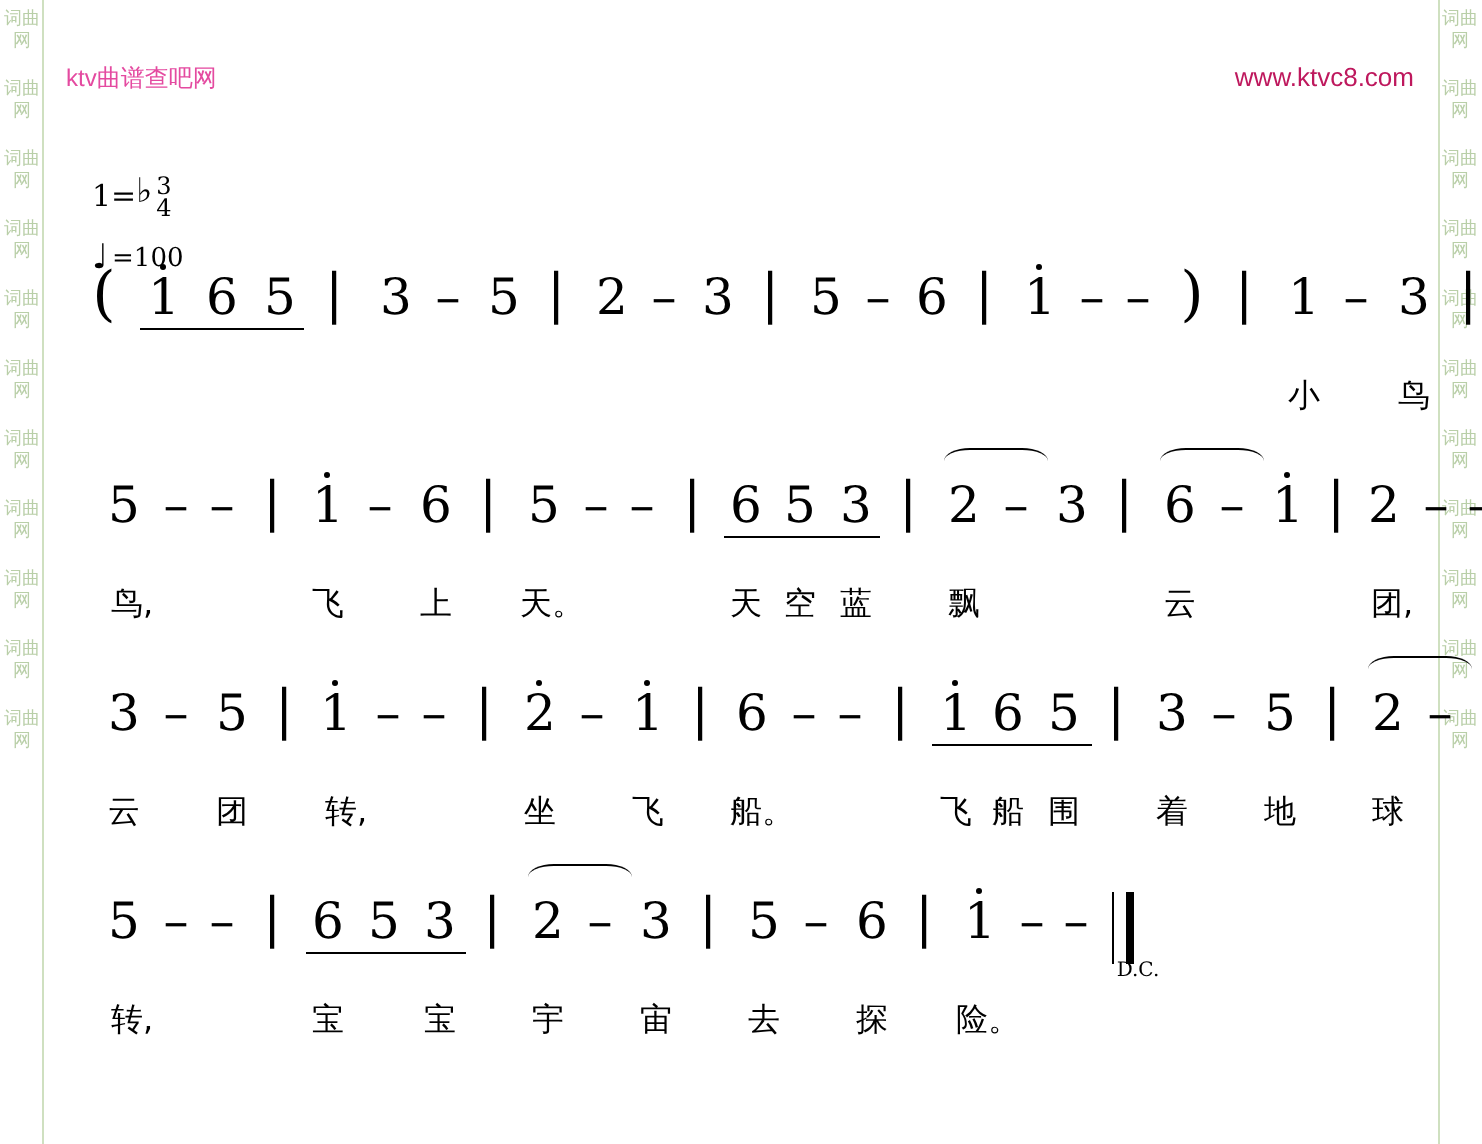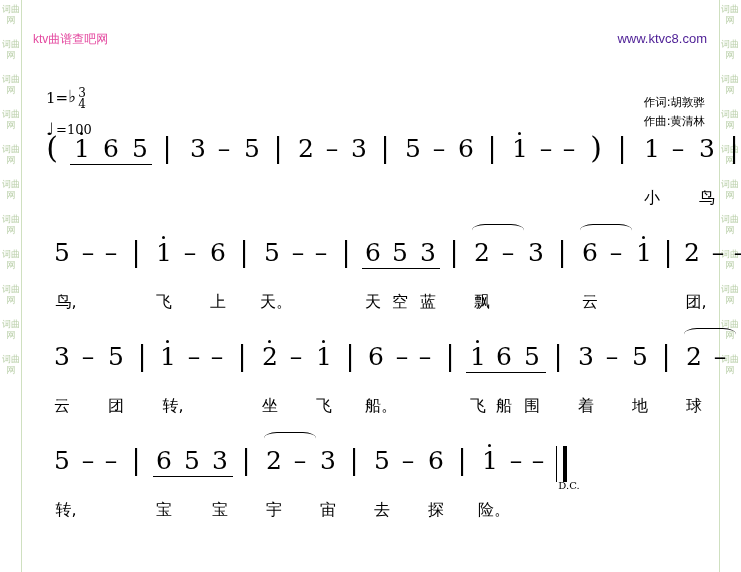--- a/index.html
+++ b/index.html
@@ -53,21 +53,21 @@
     top: 31px;
     font-size: 12px;
     color: #e44aa0;
     font-family: "Liberation Sans", sans-serif;
   }
   .site-url {
     position: absolute;
     right: 34px;
     top: 31px;
     font-size: 13px;
-    color: #4c1d95;
+    color: #be185d;
     font-family: "Liberation Sans", sans-serif;
   }
   .song-title {
     position: absolute;
     left: 0; right: 0;
     top: 44px;
     text-align: center;
     font-size: 30px;
     font-weight: bold;
     color: #000000;
@@ -237,24 +237,20 @@
     <div class="cell">词曲网</div>
     <div class="cell">词曲网</div>
     <div class="cell">词曲网</div>
     <div class="cell">词曲网</div>
   </div>
   <div class="wm-frame r1"></div>
 
   <div class="site-tag">ktv曲谱查吧网</div>
   <div class="site-url">www.ktvc8.com</div>
 
-  <div class="credits">
-    <div>作词:胡敦骅</div>
-    <div>作曲:黄清林</div>
-  </div>
 
   <div class="keyblock">
     <div class="keyline">
       <span class="eq">1=</span>
       <span class="flat">♭</span>
       <span class="meter">
         <span>3</span>
         <span>4</span>
       </span>
     </div>

